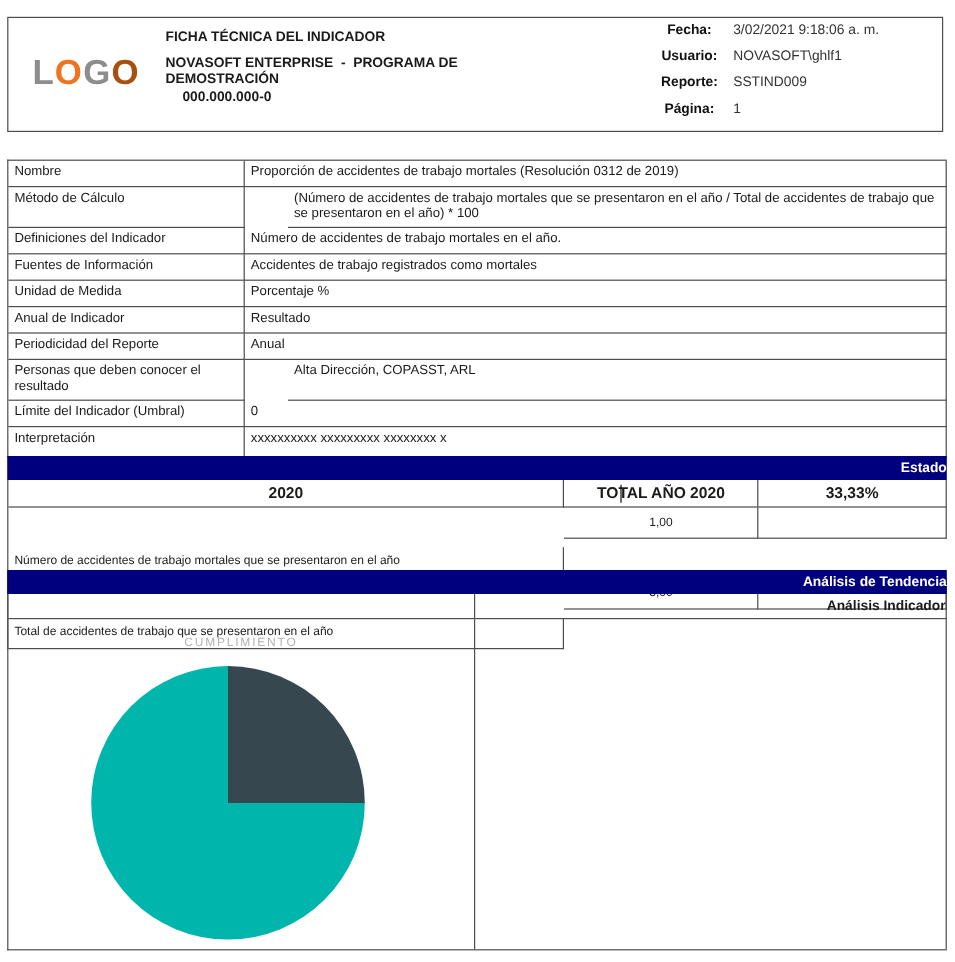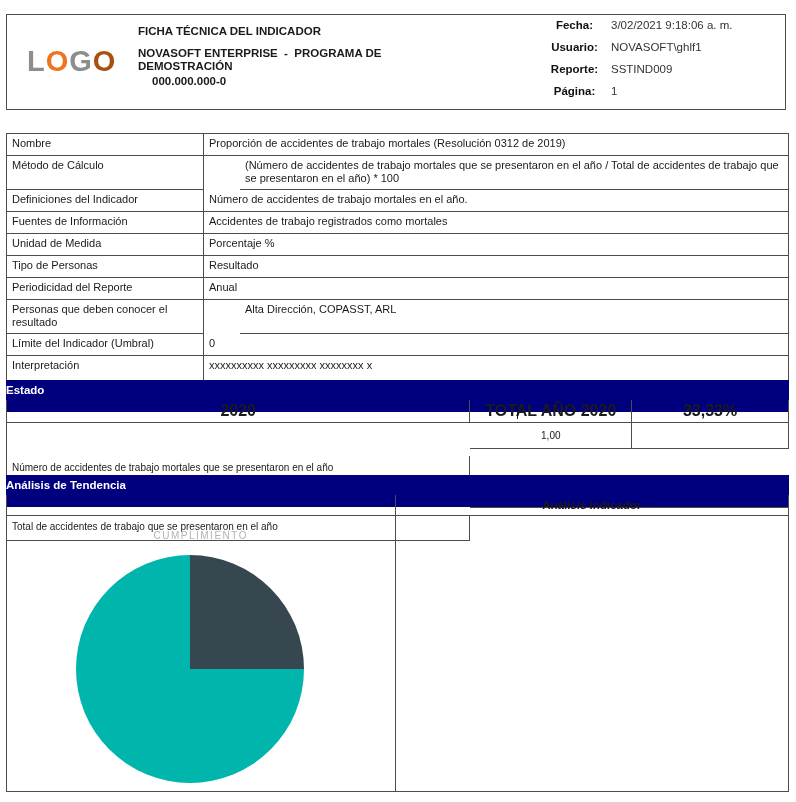--- a/index.html
+++ b/index.html
@@ -26,41 +26,41 @@
   
   .details{position:absolute;left:6px;top:133px;width:783px;border-top:1px solid #4d4d4d;border-left:1px solid #4d4d4d;}
   .drow{display:flex;}
   .h22{height:22px;} .h25{height:25px;} .h34{height:34px;gap:36px;}
   .dlabel{width:197px;border-right:1px solid #4d4d4d;border-bottom:1px solid #4d4d4d;
           padding:3px 4px 0 5px;font-size:11px;line-height:13px;color:#1a1a1a;}
   .dvalue{flex:1;border-right:1px solid #4d4d4d;border-bottom:1px solid #4d4d4d;
           padding:3px 5px 0 5px;font-size:11px;line-height:13px;color:#1a1a1a;}
 
   
-  .band{position:absolute;left:6px;width:783px;height:32px;background:#00007f;color:#fff;
-        font-size:11.5px;font-weight:bold;text-align:left;line-height:20px;}
+  .band{position:absolute;left:6px;width:783px;height:20px;background:#00007f;color:#fff;
+        font-size:11.5px;font-weight:bold;text-align:right;line-height:20px;}
   .band-estado{top:380px;}
   .band-tendencia{top:475px;}
 
   
   .estado-grid{position:absolute;left:6px;top:400px;width:783px;border-left:1px solid #4d4d4d;}
   .erow{display:flex;}
   .ecell{border-right:1px solid #4d4d4d;border-bottom:1px solid #4d4d4d;position:relative;}
   .ec1{width:464px;} .ec2{width:162px;} .ec3{width:157px;}
-  .ehead{height:23px;font-size:16px;font-weight:bold;text-align:center;line-height:22px;}
+  .ehead{height:23px;font-size:13px;font-weight:bold;text-align:center;line-height:22px;}
   .edata{height:26px;}
   .elabel{font-size:10px;padding:6px 4px 0 5px;color:#1a1a1a;margin-top:33px;}
   .evalue{font-size:10px;text-align:center;line-height:26px;color:#1a1a1a;}
   .caret{position:absolute;left:47px;top:4px;width:1px;height:15px;background:#111;}
 
   
   .analysis-row{position:absolute;left:6px;top:495px;width:783px;display:flex;border-left:1px solid #4d4d4d;}
   .acell{height:21px;border-right:1px solid #4d4d4d;border-bottom:1px solid #4d4d4d;}
   .acell-left{width:389px;}
-  .acell-right{width:394px;font-size:11.5px;font-weight:bold;text-align:center;line-height:20px;}
+  .acell-right{width:394px;font-size:11.5px;font-weight:bold;text-align:right;line-height:20px;}
 
   
   .chart-row{position:absolute;left:6px;top:516px;width:783px;height:276px;display:flex;
              border-left:1px solid #4d4d4d;border-bottom:1px solid #4d4d4d;}
   .chart-left{width:389px;position:relative;border-right:1px solid #4d4d4d;}
   .chart-right{width:394px;border-right:1px solid #4d4d4d;}
   .chart-title{position:absolute;left:0;top:14px;width:100%;text-align:center;
                font-size:10px;letter-spacing:1.5px;color:#b3b3b3;}
   .pie{position:absolute;left:69px;top:39px;width:228px;height:228px;border-radius:50%;
        background:#00b5ab;}
@@ -112,21 +112,21 @@
     </div>
     <div class="drow h22">
       <div class="dlabel">Fuentes de Información</div>
       <div class="dvalue">Accidentes de trabajo registrados como mortales</div>
     </div>
     <div class="drow h22">
       <div class="dlabel">Unidad de Medida</div>
       <div class="dvalue">Porcentaje %</div>
     </div>
     <div class="drow h22">
-      <div class="dlabel">Tipo de Personas</div>
+      <div class="dlabel">Anual de Indicador</div>
       <div class="dvalue">Resultado</div>
     </div>
     <div class="drow h22">
       <div class="dlabel">Periodicidad del Reporte</div>
       <div class="dvalue">Anual</div>
     </div>
     <div class="drow h34">
       <div class="dlabel">Personas que deben conocer el resultado</div>
       <div class="dvalue">Alta Dirección, COPASST, ARL</div>
     </div>

